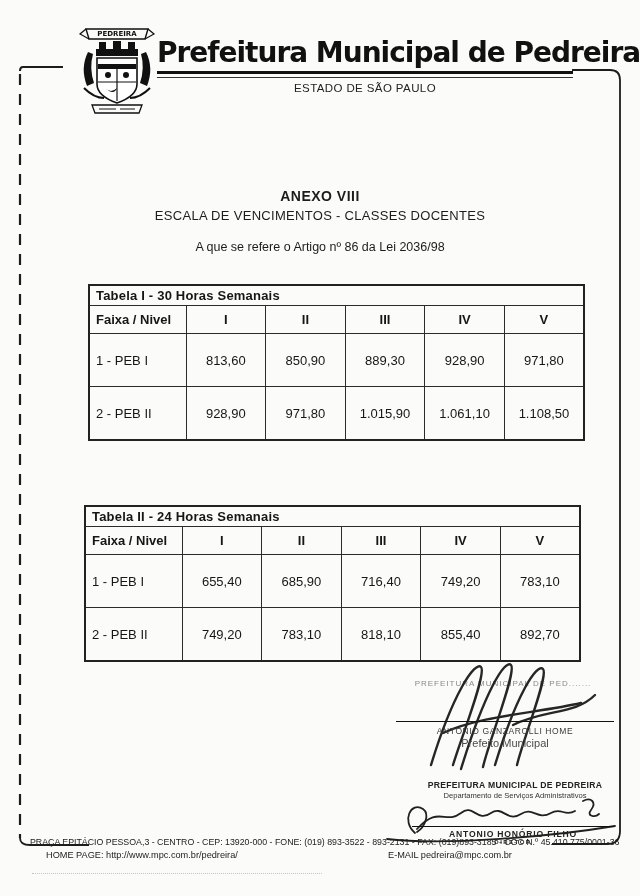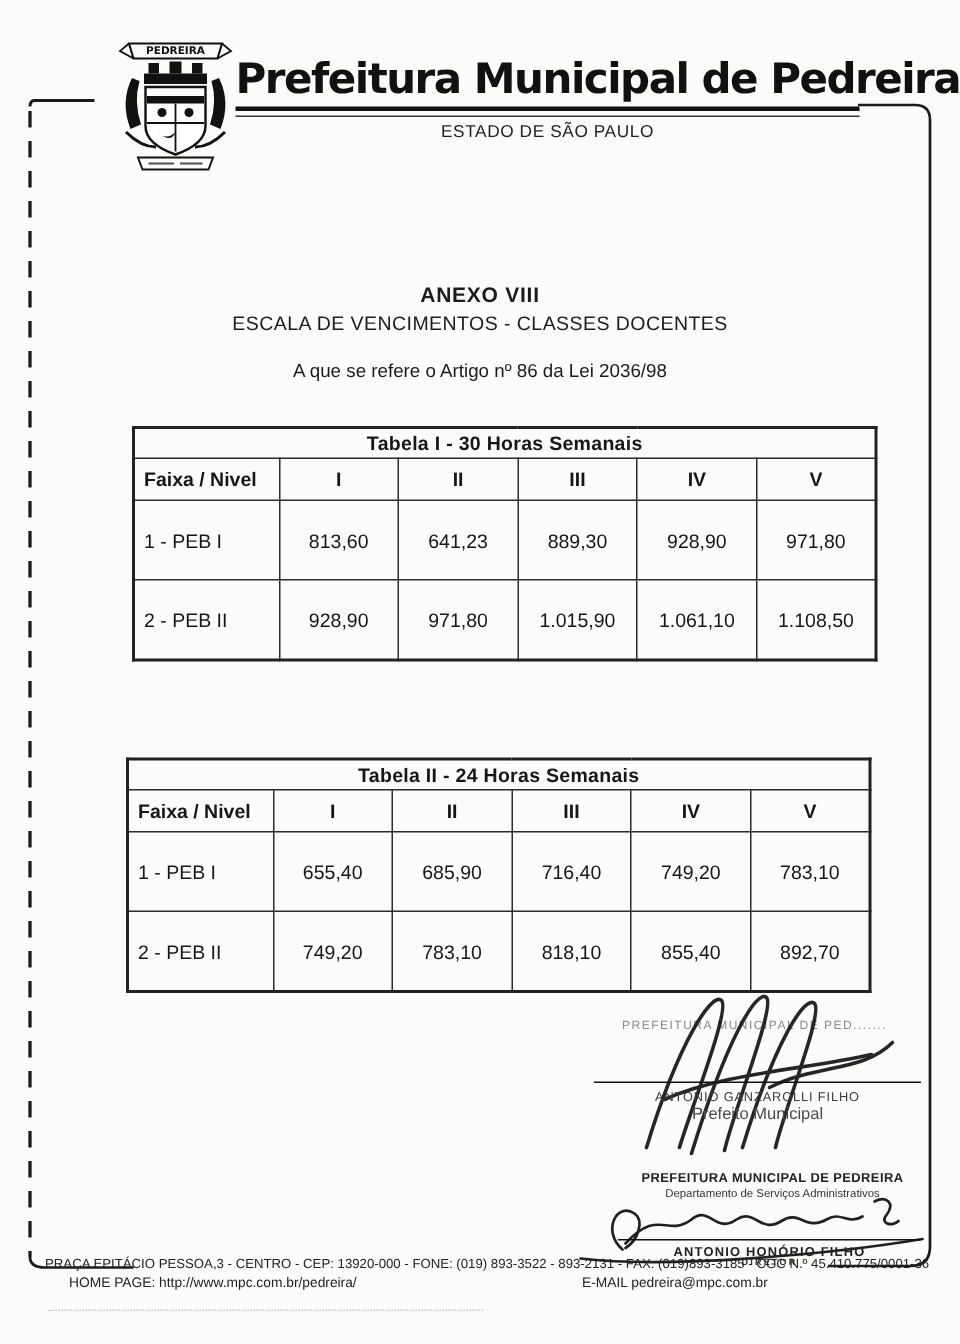--- a/index.html
+++ b/index.html
@@ -29,21 +29,21 @@
   .doc-ref{font-size:12.5px;text-align:center;}
 
   
   table.doc-table{border-collapse:collapse;table-layout:fixed;width:497px;background:#fbfbf9;}
   table.doc-table td,table.doc-table th{
     border:1.5px solid #2b2b2b;font-size:13px;color:#161616;
     padding:0 6px;overflow:hidden;
   }
   table.doc-table{border:2px solid #222;}
   .tbl-title td{
-    font-weight:bold;text-align:center;height:19px;font-size:12.5px;
+    font-weight:bold;text-align:left;height:19px;font-size:12.5px;
     border-bottom:2px solid #222;letter-spacing:.2px;margin-top:37px;
   }
   .tbl-head th{font-weight:bold;text-align:center;height:27px;border-bottom:2px solid #222;}
   .tbl-head th:first-child{text-align:left;}
   .tbl-row td{height:52px;text-align:center;}
   .tbl-row td:first-child{text-align:left;}
 
   
   .stamp-faint{font-size:8px;letter-spacing:1px;color:#8a8a8a;text-align:center;white-space:nowrap;}
   .sig-rule{border-top:1.5px solid #111;}
@@ -120,21 +120,21 @@
       <th>Faixa / Nivel</th>
       <th>I</th>
       <th>II</th>
       <th>III</th>
       <th>IV</th>
       <th>V</th>
     </tr>
     <tr class="tbl-row">
       <td>1 - PEB I</td>
       <td>813,60</td>
-      <td>641,23</td>
+      <td>850,90</td>
       <td>889,30</td>
       <td>928,90</td>
       <td>971,80</td>
     </tr>
     <tr class="tbl-row">
       <td>2 - PEB II</td>
       <td>928,90</td>
       <td>971,80</td>
       <td>1.015,90</td>
       <td>1.061,10</td>
@@ -187,21 +187,21 @@
   <svg class="abs" style="left:413px;top:653px;" width="190" height="122" viewBox="0 0 190 122">
     <g fill="none" stroke="#151515" stroke-width="2.4" stroke-linecap="round" opacity="0.92">
       <path d="M18,112 C40,40 62,8 68,14 C74,20 48,85 40,112"></path>
       <path d="M48,116 C72,38 92,6 98,12 C104,18 76,88 70,114"></path>
       <path d="M82,112 C104,40 124,10 130,16 C136,22 110,86 104,112"></path>
       <path d="M30,80 C70,62 125,60 168,50"></path>
       <path d="M100,72 C132,56 162,62 182,42"></path>
     </g>
   </svg>
   <div class="abs sig-rule" style="left:396px;top:721px;width:218px;"></div>
-  <div class="abs sig-name" style="left:396px;top:726px;width:218px;">ANTONIO GANZAROLLI FILHO</div>
+  <div class="abs sig-name" style="left:396px;top:726px;width:218px;">ANTONIO GANZAROLLI HOME</div>
   <div class="abs sig-role" style="left:396px;top:737px;width:218px;">Prefeito Municipal</div>
 
   <div class="abs stamp-org" style="left:406px;top:780px;width:218px;">PREFEITURA MUNICIPAL DE PEDREIRA</div>
   <div class="abs stamp-dept" style="left:406px;top:791px;width:218px;">Departamento de Serviços Administrativos</div>
   <svg class="abs" style="left:383px;top:789px;" width="240" height="56" viewBox="0 0 240 56">
     <g fill="none" stroke="#151515" stroke-width="1.8" stroke-linecap="round" opacity="0.95">
       <path d="M32,44 C18,32 28,12 40,20 C47,25 42,38 34,43"></path>
       <path d="M34,40 C56,16 62,36 78,24 C90,14 94,34 108,24 C120,16 124,34 138,25 C150,17 154,32 168,24 C178,18 182,28 192,22"></path>
       <path d="M200,12 C208,8 214,13 208,21 C203,27 212,29 216,25"></path>
       <path d="M4,50 C62,57 172,47 232,37"></path>

